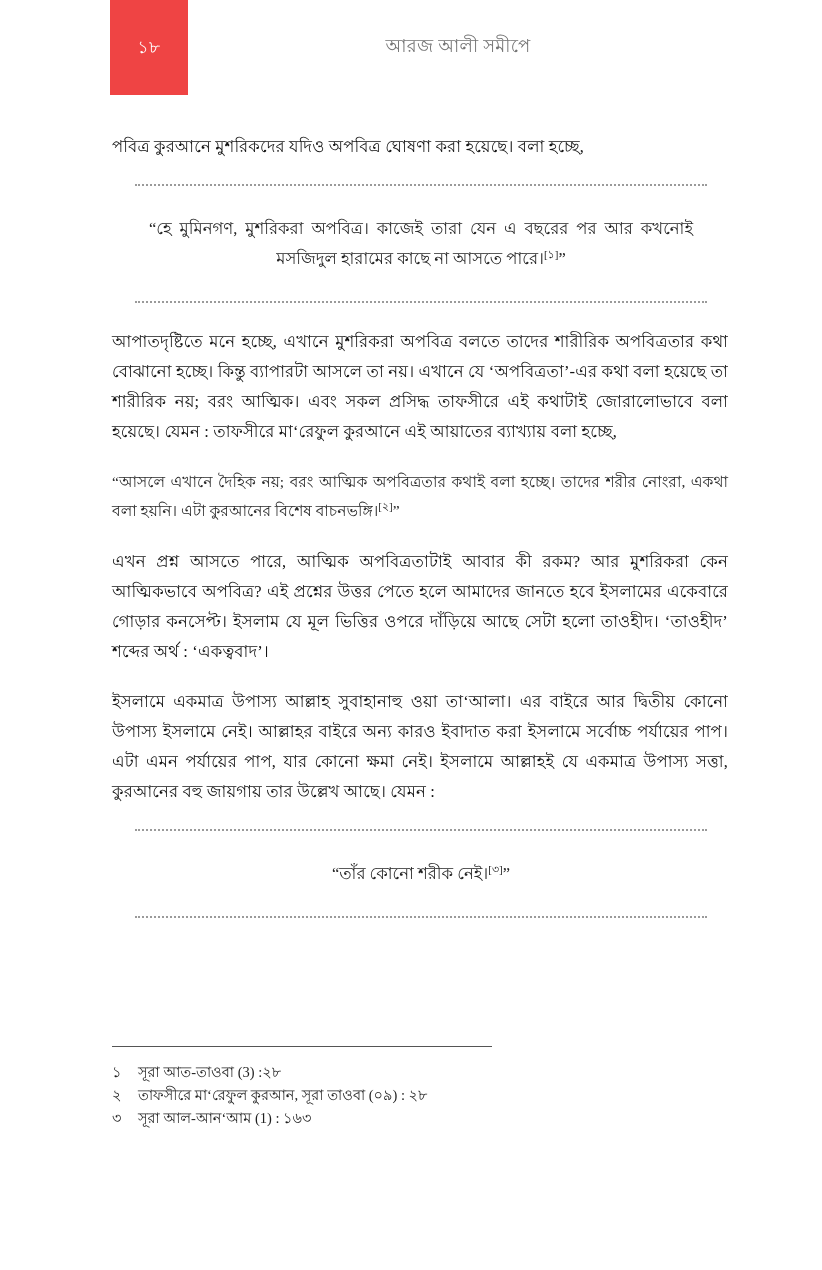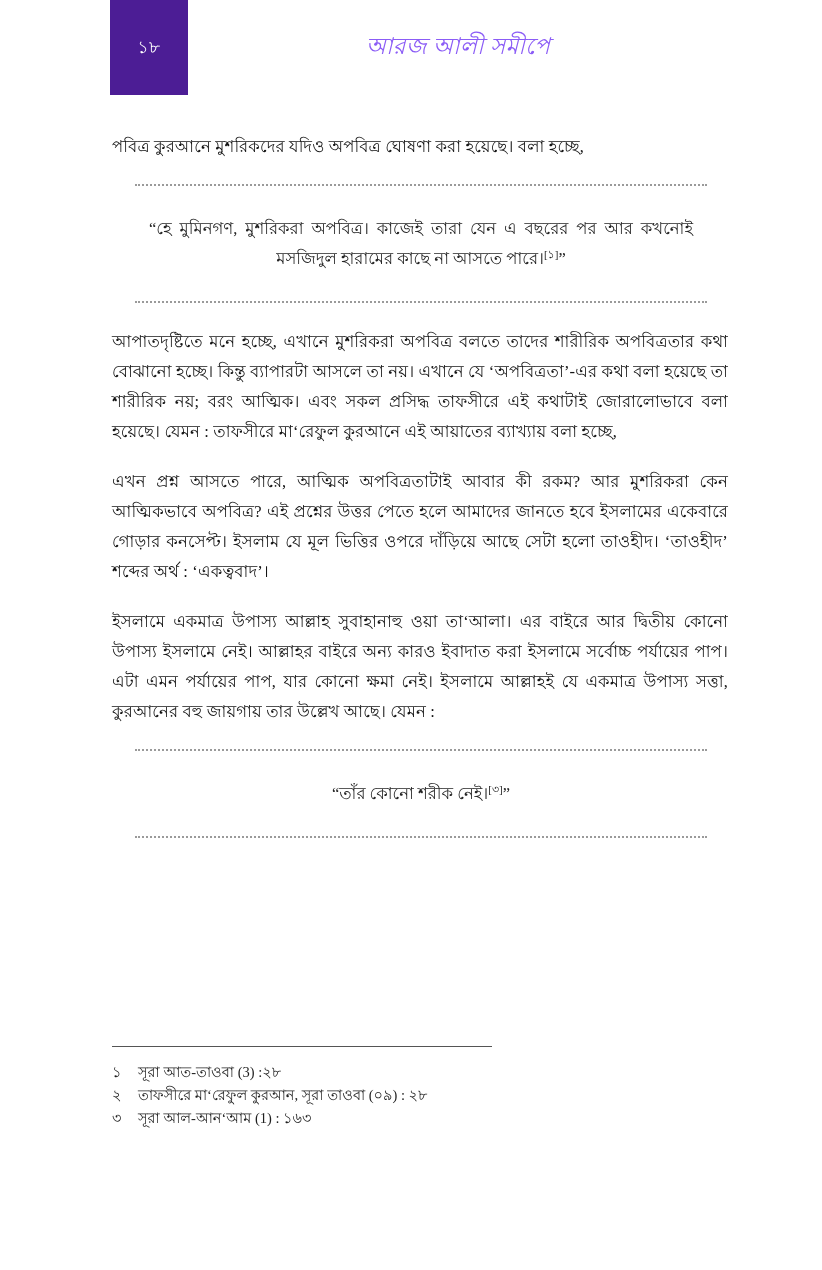--- a/index.html
+++ b/index.html
@@ -23,21 +23,21 @@
     top: 0;
     width: 822px;
     height: 96px;
   }
   .folio-box {
     position: absolute;
     left: 110px;
     top: 0;
     width: 78px;
     height: 95px;
-    background: #4c1d95;
+    background: #ef4444;
   }
   .folio-number {
     position: absolute;
     left: 0;
     top: 0;
     width: 78px;
     height: 95px;
     display: flex;
     align-items: center;
     justify-content: center;
@@ -48,23 +48,22 @@
   }
   .header-title {
     position: absolute;
     left: 188px;
     top: 0;
     width: 540px;
     height: 95px;
     display: flex;
     align-items: center;
     justify-content: center;
-    font-style: italic;
-    font-size: 23px;
-    color: #8b5cf6;
+    font-size: 18px;
+    color: #737373;
     letter-spacing: .3px;
   }
 
   
   .content {
     position: absolute;
     left: 112px;
     top: 120px;
     width: 616px;
   }
@@ -160,20 +159,21 @@
 <div class="content">
 
   <p class="body-text tight-top">পবিত্র কুরআনে মুশরিকদের যদিও অপবিত্র ঘোষণা করা হয়েছে। বলা হচ্ছে,</p>
 
   <blockquote class="quote-dotted first-quote">
     <p><span>“হে মুমিনগণ, মুশরিকরা অপবিত্র। কাজেই তারা যেন এ বছরের পর আর কখনোই মসজিদুল হারামের কাছে না আসতে পারে।</span><span class="fn-ref">[১]</span><span>”</span></p>
   </blockquote>
 
   <p class="body-text">আপাতদৃষ্টিতে মনে হচ্ছে, এখানে মুশরিকরা অপবিত্র বলতে তাদের শারীরিক অপবিত্রতার কথা বোঝানো হচ্ছে। কিন্তু ব্যাপারটা আসলে তা নয়। এখানে যে ‘অপবিত্রতা’-এর কথা বলা হয়েছে তা শারীরিক নয়; বরং আত্মিক। এবং সকল প্রসিদ্ধ তাফসীরে এই কথাটাই জোরালোভাবে বলা হয়েছে। যেমন : তাফসীরে মা‘রেফুল কুরআনে এই আয়াতের ব্যাখ্যায় বলা হচ্ছে,</p>
 
+  <p class="quote-plain"><span>“আসলে এখানে দৈহিক নয়; বরং আত্মিক অপবিত্রতার কথাই বলা হচ্ছে। তাদের শরীর নোংরা, একথা বলা হয়নি। এটা কুরআনের বিশেষ বাচনভঙ্গি।</span><span class="fn-ref">[২]</span><span>”</span></p>
 
   <p class="body-text">এখন প্রশ্ন আসতে পারে, আত্মিক অপবিত্রতাটাই আবার কী রকম? আর মুশরিকরা কেন আত্মিকভাবে অপবিত্র? এই প্রশ্নের উত্তর পেতে হলে আমাদের জানতে হবে ইসলামের একেবারে গোড়ার কনসেপ্ট। ইসলাম যে মূল ভিত্তির ওপরে দাঁড়িয়ে আছে সেটা হলো তাওহীদ। ‘তাওহীদ’ শব্দের অর্থ : ‘একত্ববাদ’।</p>
 
   <p class="body-text">ইসলামে একমাত্র উপাস্য আল্লাহ সুবাহানাহু ওয়া তা‘আলা। এর বাইরে আর দ্বিতীয় কোনো উপাস্য ইসলামে নেই। আল্লাহর বাইরে অন্য কারও ইবাদাত করা ইসলামে সর্বোচ্চ পর্যায়ের পাপ। এটা এমন পর্যায়ের পাপ, যার কোনো ক্ষমা নেই। ইসলামে আল্লাহই যে একমাত্র উপাস্য সত্তা, কুরআনের বহু জায়গায় তার উল্লেখ আছে। যেমন :</p>
 
   <blockquote class="quote-dotted">
     <p><span>“তাঁর কোনো শরীক নেই।</span><span class="fn-ref">[৩]</span><span>”</span></p>
   </blockquote>
 
 </div>

